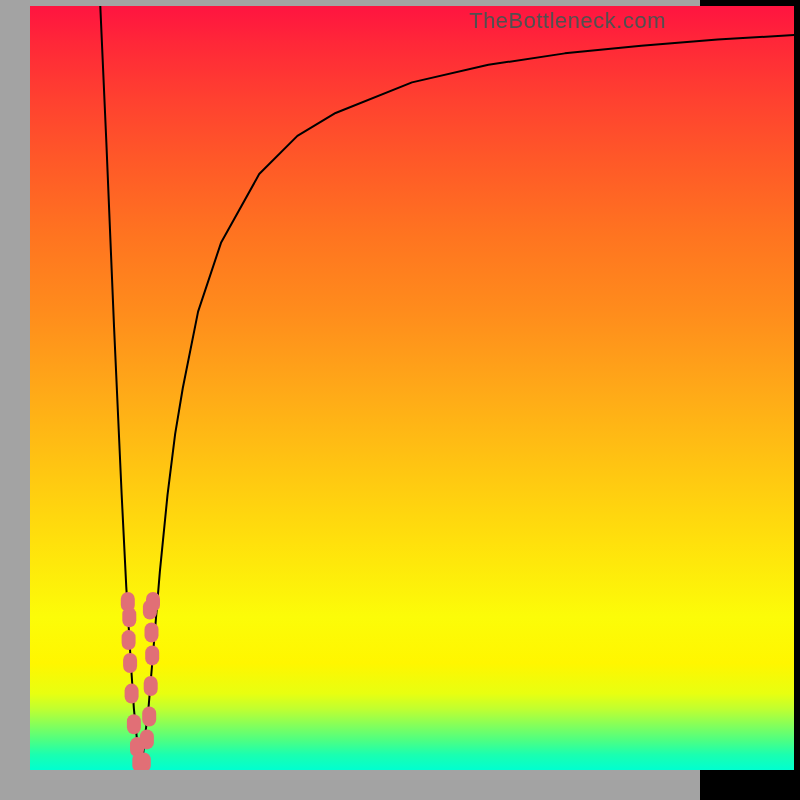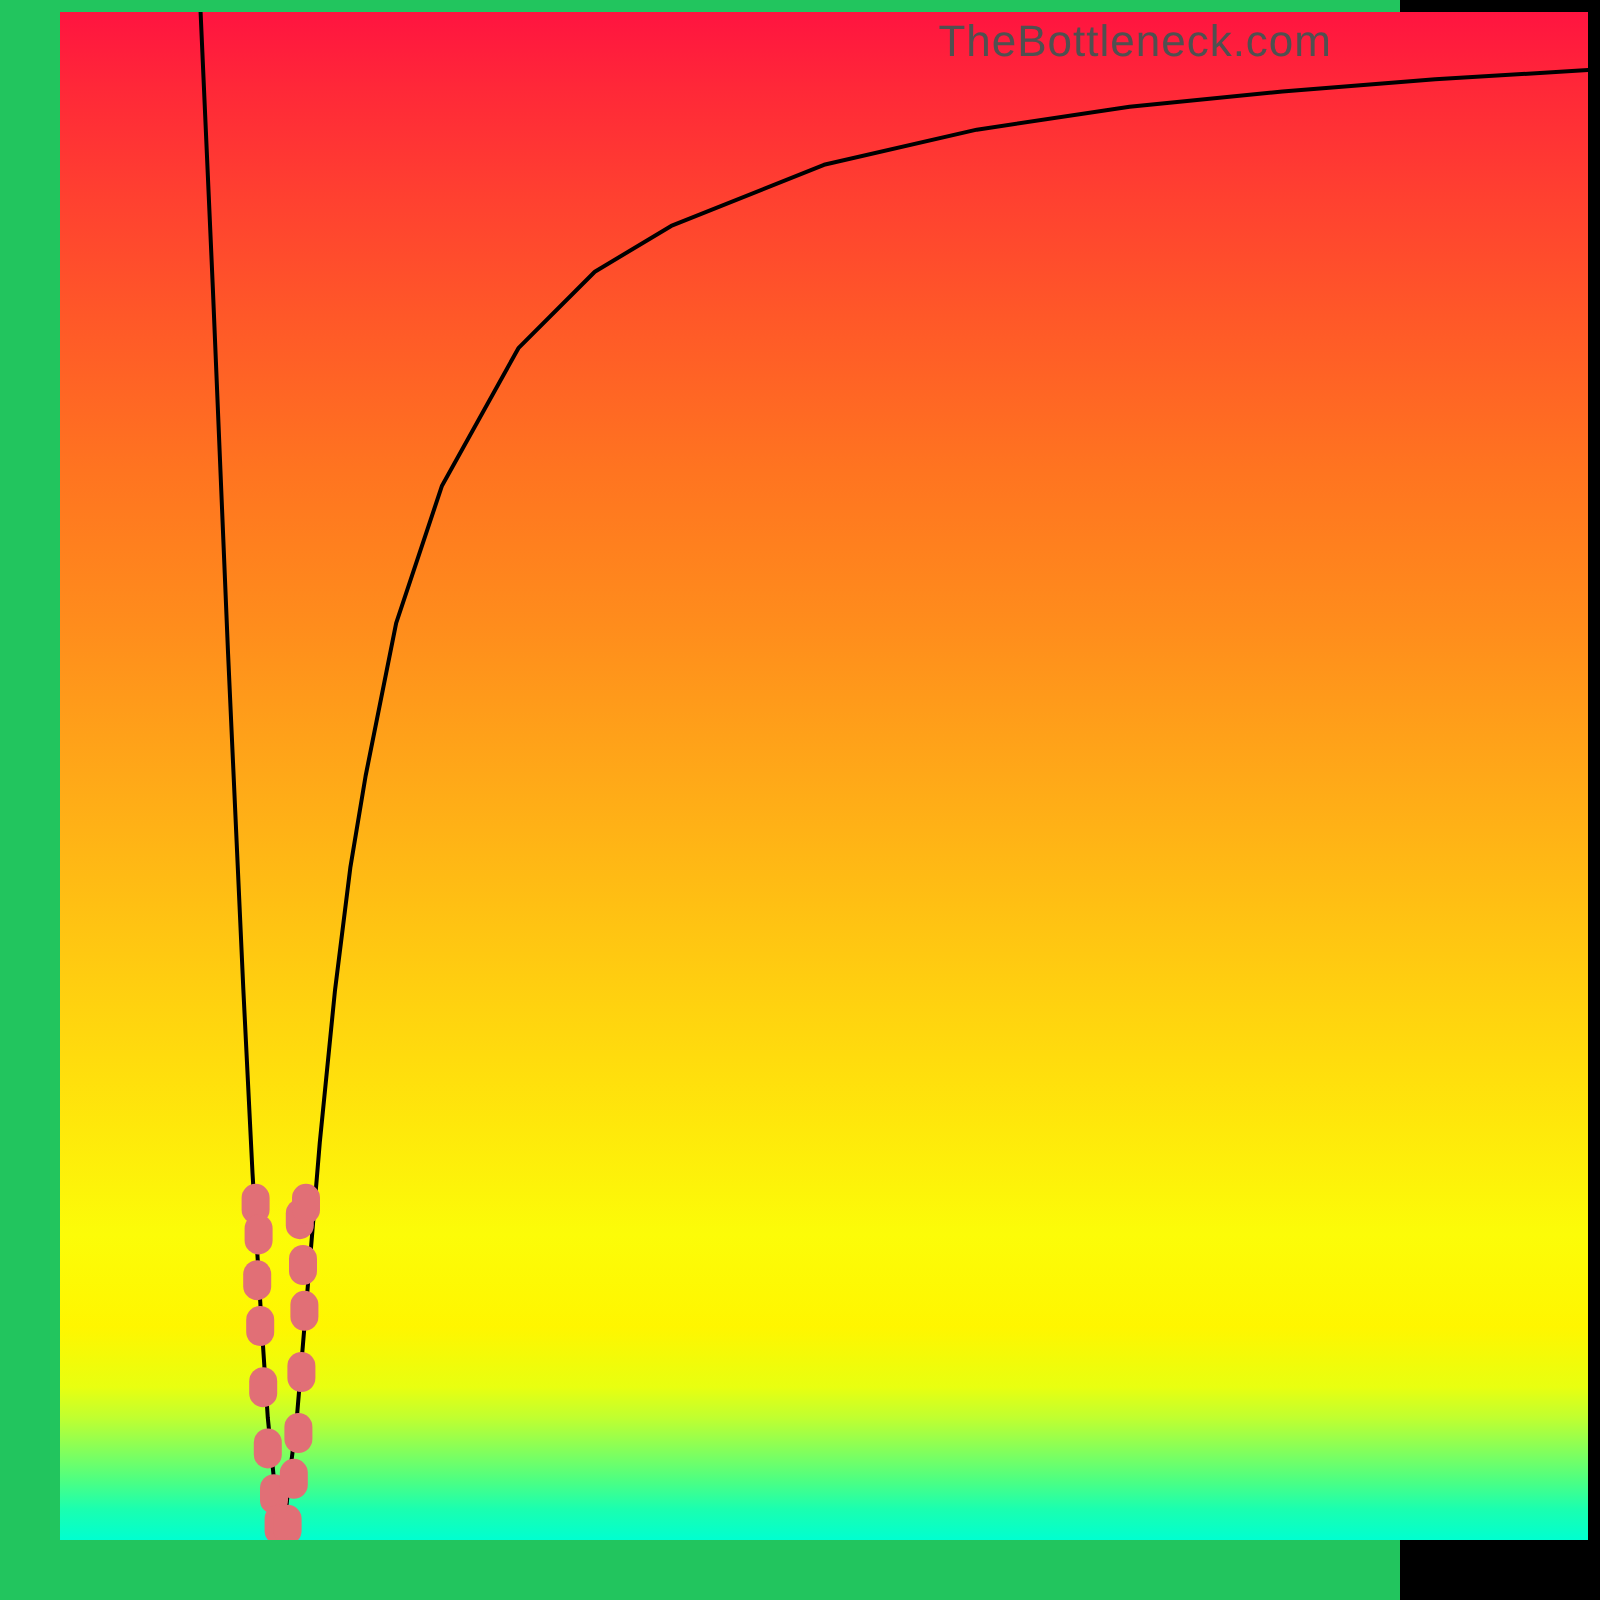--- a/index.html
+++ b/index.html
@@ -7,21 +7,21 @@
     padding: 0;
     width: 800px;
     height: 800px;
     overflow: hidden;
     background: #000;
   }
   .frame {
     position: relative;
     width: 700px;
     height: 800px;
-    background: #22c55e;
+    background: #a3a3a3;
   }
   .plot-area {
     position: absolute;
     left: 30px;
     top: 6px;
     width: 764px;
     height: 764px;
     background: linear-gradient(to bottom,
       #ff1440 0%,
       #ff2838 5%,

